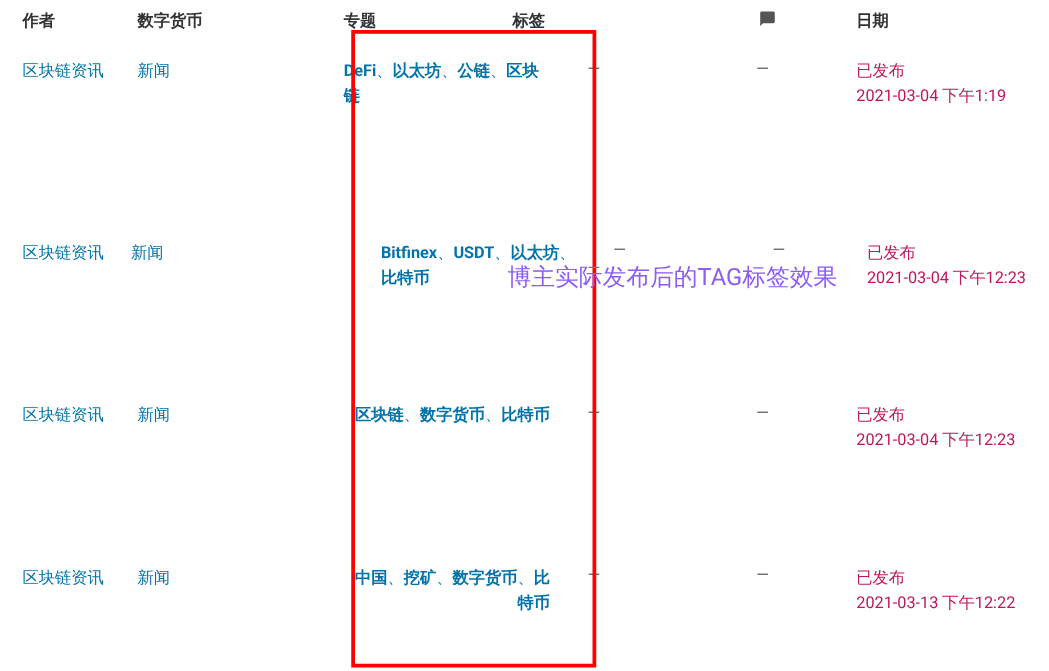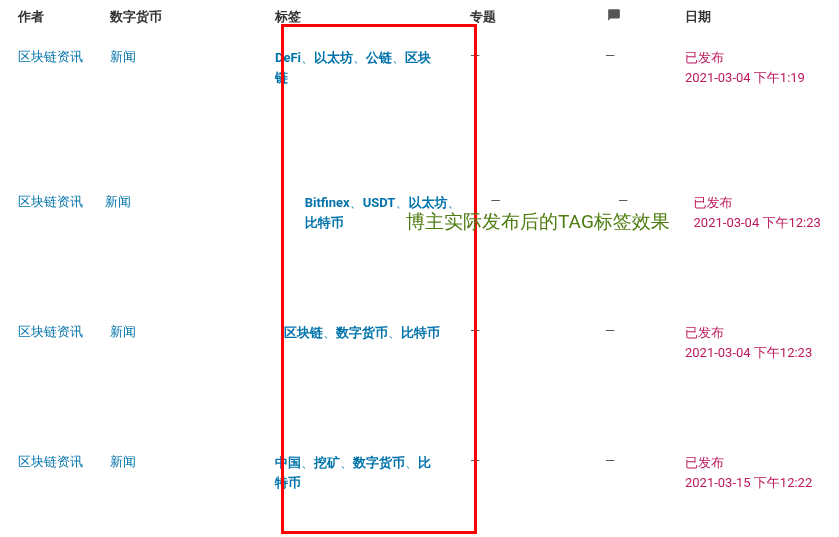--- a/index.html
+++ b/index.html
@@ -65,42 +65,42 @@
       color: #0073aa;
     }
     .red-box {
       position: absolute;
       border: 3px solid #ff0000;
       pointer-events: none;
       z-index: 10;
     }
     .annotation {
       position: absolute;
-      color: #4d7c0f;
+      color: #8b5cf6;
       font-size: 19px;
       font-weight: normal;
       z-index: 11;
       white-space: nowrap;
     }
     .comment-icon {
       width: 18px;
       height: 14px;
       fill: #555;
     }
   </style>
 </head>
 <body>
 
 <div class="table-container">
 
   <div class="header-row">
     <div class="header-cell col-author">作者</div>
     <div class="header-cell col-category">数字货币</div>
+    <div class="header-cell col-topic">专题</div>
     <div class="header-cell col-tags">标签</div>
-    <div class="header-cell col-topic">专题</div>
     <div class="header-cell col-comment">
       <svg class="comment-icon" viewBox="0 0 24 24">
           <path d="M20 2H4c-1.1 0-2 .9-2 2v18l4-4h14c1.1 0 2-.9 2-2V4c0-1.1-.9-2-2-2z"></path>
         </svg>
     </div>
     <div class="header-cell col-date">日期</div>
   </div>
 
   <div id="rows-container">
       <div class="data-row">
@@ -132,25 +132,25 @@
         <div class="cell col-topic dash">—</div>
         <div class="cell col-comment dash">—</div>
         <div class="cell col-date date-text">
           <div>已发布</div>
           <div>2021-03-04 下午12:23</div>
         </div>
       </div>
       <div class="data-row">
         <div class="cell col-author"><span class="link">区块链资讯</span></div>
         <div class="cell col-category"><span class="link">新闻</span></div>
-        <div class="cell col-tags" style="padding-right: 30px; line-height: 1.5;"><span class="tag-link">中国</span><span class="tag-sep">、</span><span class="tag-link">挖矿</span><span class="tag-sep">、</span><span class="tag-link">数字货币</span><span class="tag-sep">、</span><span class="tag-link">比特币</span></div>
+        <div class="cell col-tags" style="padding-right: 30px; line-height: 1.5; text-align: right;"><span class="tag-link">中国</span><span class="tag-sep">、</span><span class="tag-link">挖矿</span><span class="tag-sep">、</span><span class="tag-link">数字货币</span><span class="tag-sep">、</span><span class="tag-link">比特币</span></div>
         <div class="cell col-topic dash">—</div>
         <div class="cell col-comment dash">—</div>
         <div class="cell col-date date-text">
           <div>已发布</div>
-          <div>2021-03-15 下午12:22</div>
+          <div>2021-03-13 下午12:22</div>
         </div>
       </div>
     </div>
 
   <div class="red-box" style="top:24px; left:281px; width:196px; height:510px;"></div>
   <div class="annotation" style="top:209px; left:406px;">博主实际发布后的TAG标签效果</div>
 </div>
 
 </body></html>

